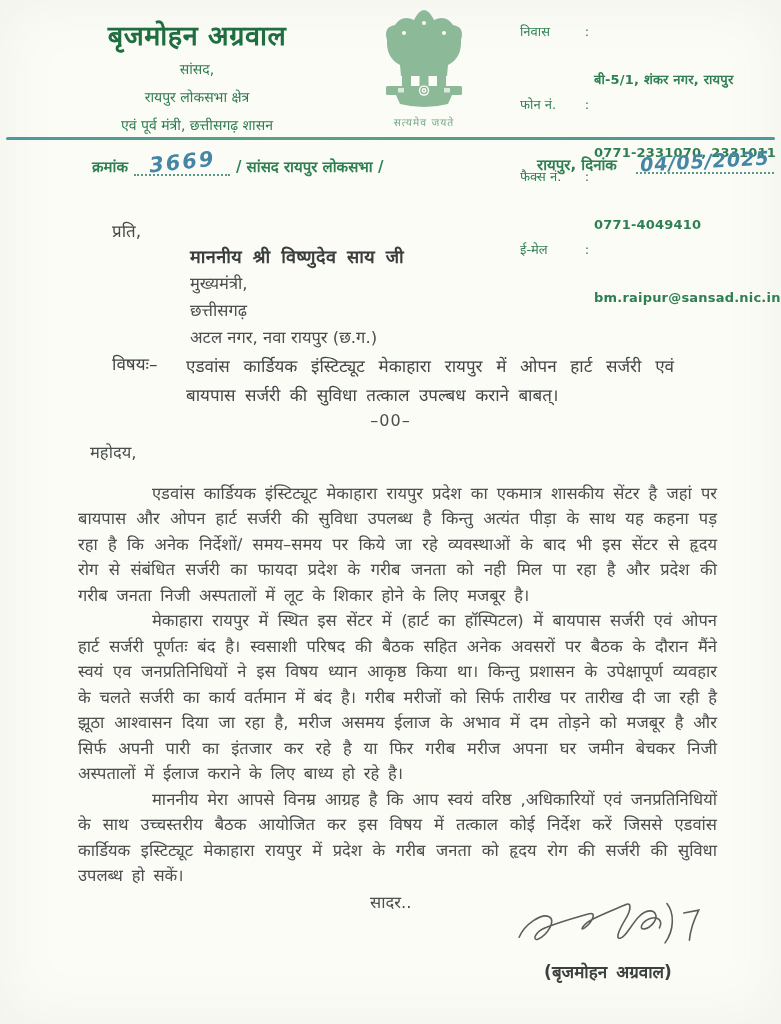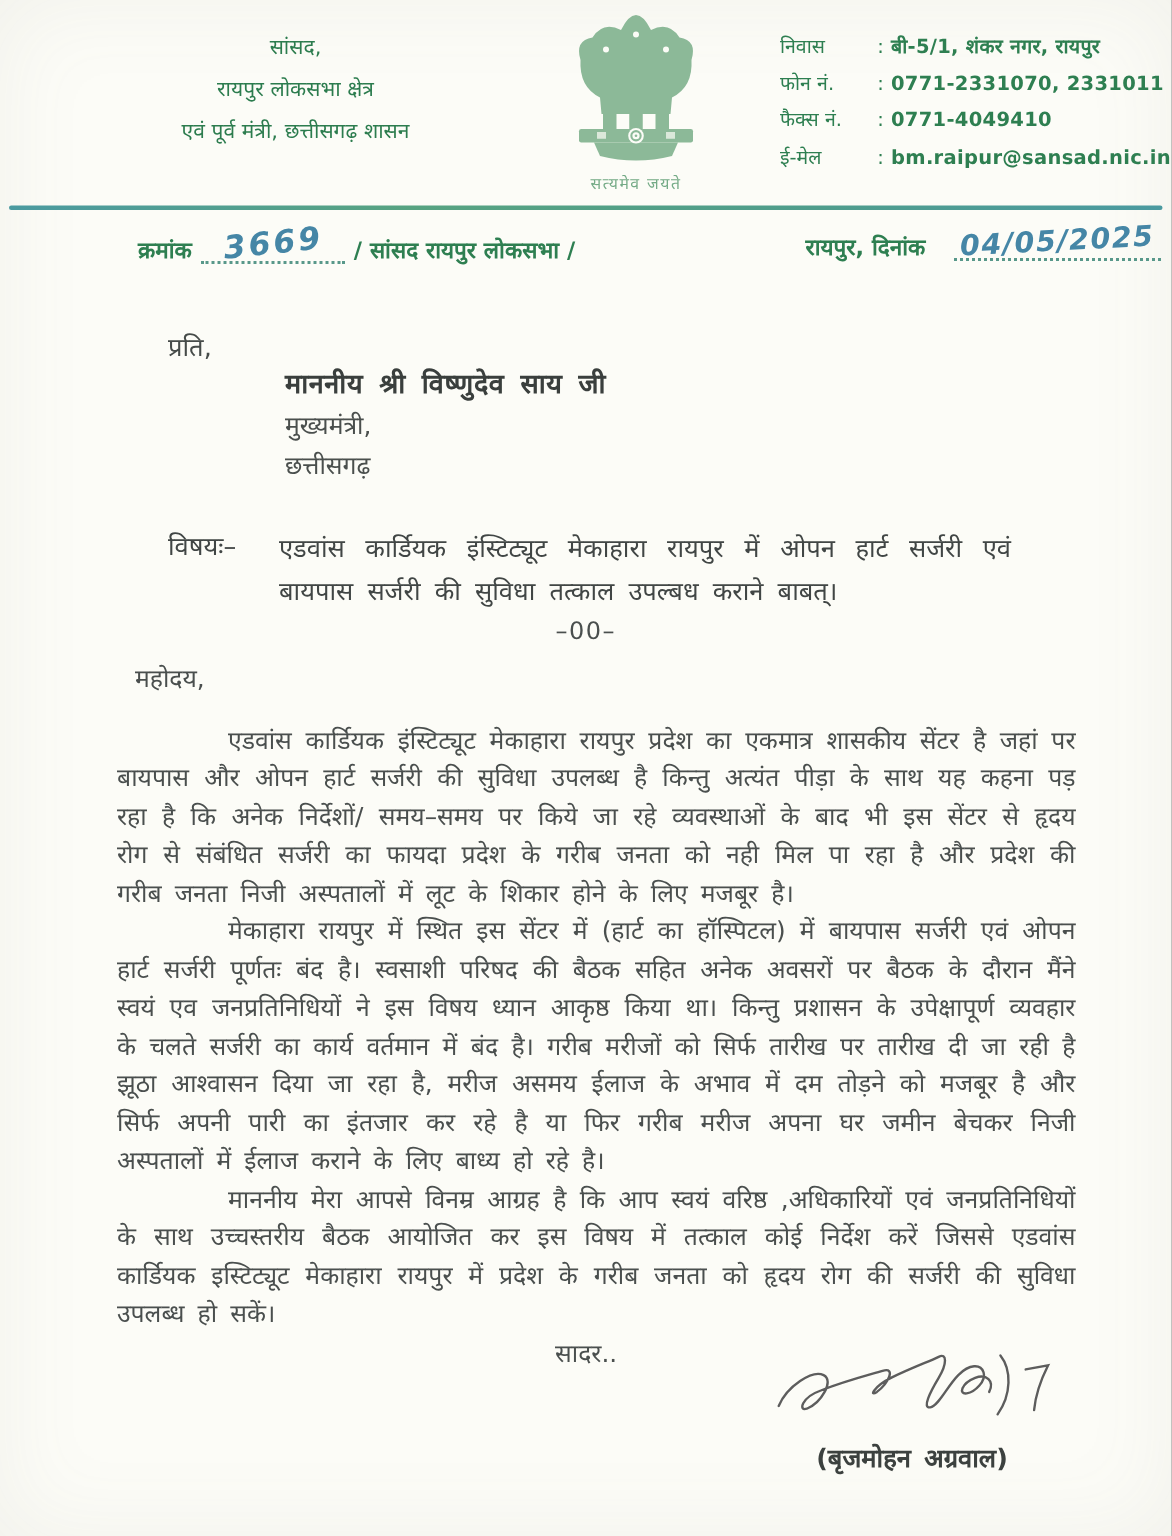--- a/index.html
+++ b/index.html
@@ -14,21 +14,21 @@
   .lh-left { position:absolute; left:58px; top:16px; width:278px; text-align:center; }
   .lh-name { font-size:27px; font-weight:bold; color:#1f6e40; letter-spacing:0.5px; }
   .lh-title { font-size:14px; line-height:23px; color:#2c7c4e; margin-top:5px; }
   .emblem { position:absolute; left:368px; top:10px; width:112px; text-align:center; }
   .emblem svg { display:block; margin:0 auto; }
   .emblem-caption { font-size:10.5px; color:#74aa86; margin-top:3px; letter-spacing:1px; }
   .lh-right { position:absolute; left:520px; top:20px; font-size:13px; color:#2e7f51; }
   .c-row { display:flex; line-height:24.5px; }
   .c-label { width:60px; flex:none; }
   .c-sep { width:14px; flex:none; text-align:center; }
-  .c-value { font-weight:bold; letter-spacing:0.2px; white-space:nowrap; }
+  .c-value { font-weight:bold; letter-spacing:0.2px; white-space:nowrap;margin-top:48px; }
   .divider {
     position:absolute; left:6px; right:6px; top:137px; height:3px;
     background:linear-gradient(90deg,#4b9aa0 0%, #57a381 35%, #4f9d8c 70%, #4b9aa0 100%);
     border-radius:2px;
   }
   
   .ref-left { position:absolute; left:72px; top:150px; display:flex; align-items:flex-end;
               color:#2e7f51; font-size:15px; font-weight:600;margin-left:20px; }
   .hand { font-style:italic; color:#4586a6; display:inline-block; }
   .serial-wrap { border-bottom:2px dotted #58988a; min-width:96px; text-align:center;
@@ -58,20 +58,21 @@
   
   .sig { position:absolute; left:498px; top:898px; width:220px; text-align:center; }
   .sig-name { font-size:17px; font-weight:bold; color:#3c413f; word-spacing:3px; margin-top:0px; }
 </style>
 </head>
 <body>
 
 <div class="page">
 
   <div class="lh-left">
+    <div class="lh-name">बृजमोहन अग्रवाल</div>
     <div class="lh-title">सांसद,</div>
     <div class="lh-title">रायपुर लोकसभा क्षेत्र</div>
     <div class="lh-title">एवं पूर्व मंत्री, छत्तीसगढ़ शासन</div>
   </div>
 
   <div class="emblem">
     <span>
       <svg width="100" height="102" viewBox="0 0 100 102">
         <g fill="#8cb998">
           <path d="M13,30 Q9,17 21,15 Q28,4 40,10 Q45,0 50,0 Q55,0 60,10 Q72,4 79,15 Q91,17 87,30 Q88,48 74,55 L73,66 L27,66 L26,55 Q12,48 13,30 Z"></path>
@@ -131,20 +132,21 @@
   <div class="ref-right">
     <span>रायपुर, दिनांक</span>
     <span class="date-wrap"><span class="hand date-number">04/05/2025</span></span>
   </div>
 
   <div class="to-label">प्रति,</div>
   <div class="recipient">
     <div class="r0">माननीय श्री विष्णुदेव साय जी</div>
     <div>मुख्यमंत्री,</div>
     <div>छत्तीसगढ़</div>
+    <div>अटल नगर, नवा रायपुर (छ.ग.)</div>
   </div>
 
   <div class="subject">
     <span class="subject-label">विषयः–</span>
     <span class="subject-text">एडवांस कार्डियक इंस्टिट्यूट मेकाहारा रायपुर में ओपन हार्ट सर्जरी एवं बायपास सर्जरी की सुविधा तत्काल उपल्बध कराने बाबत्।</span>
   </div>
   <div class="separator">–00–</div>
 
   <div class="letter-body">
     <div class="salutation">महोदय,</div>

